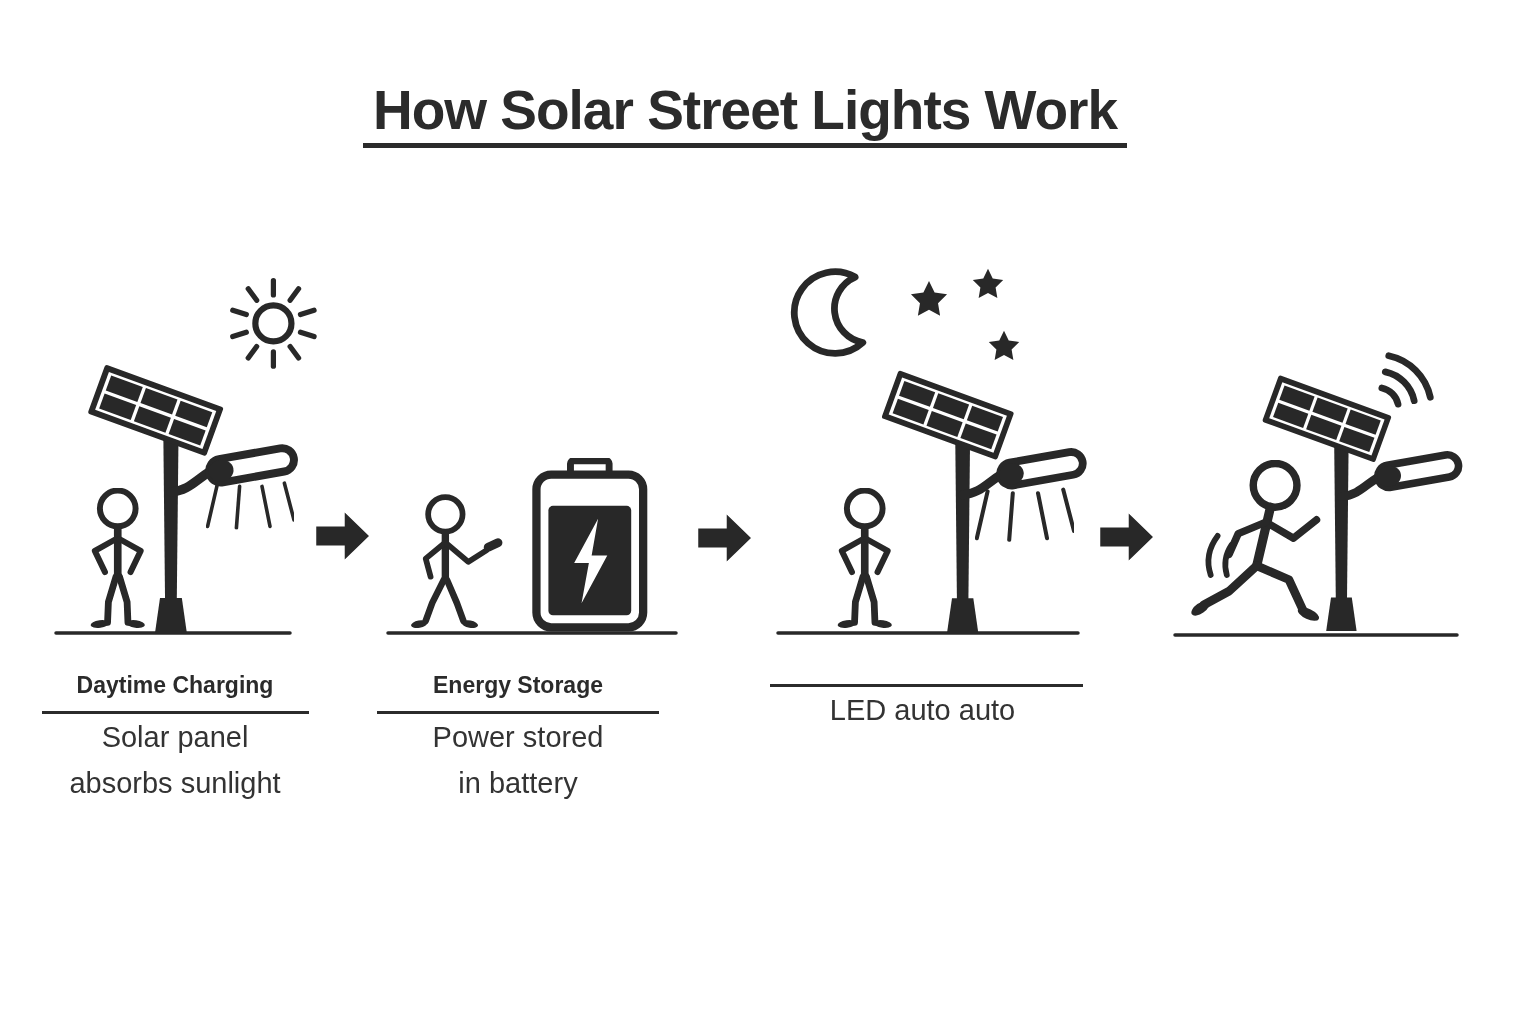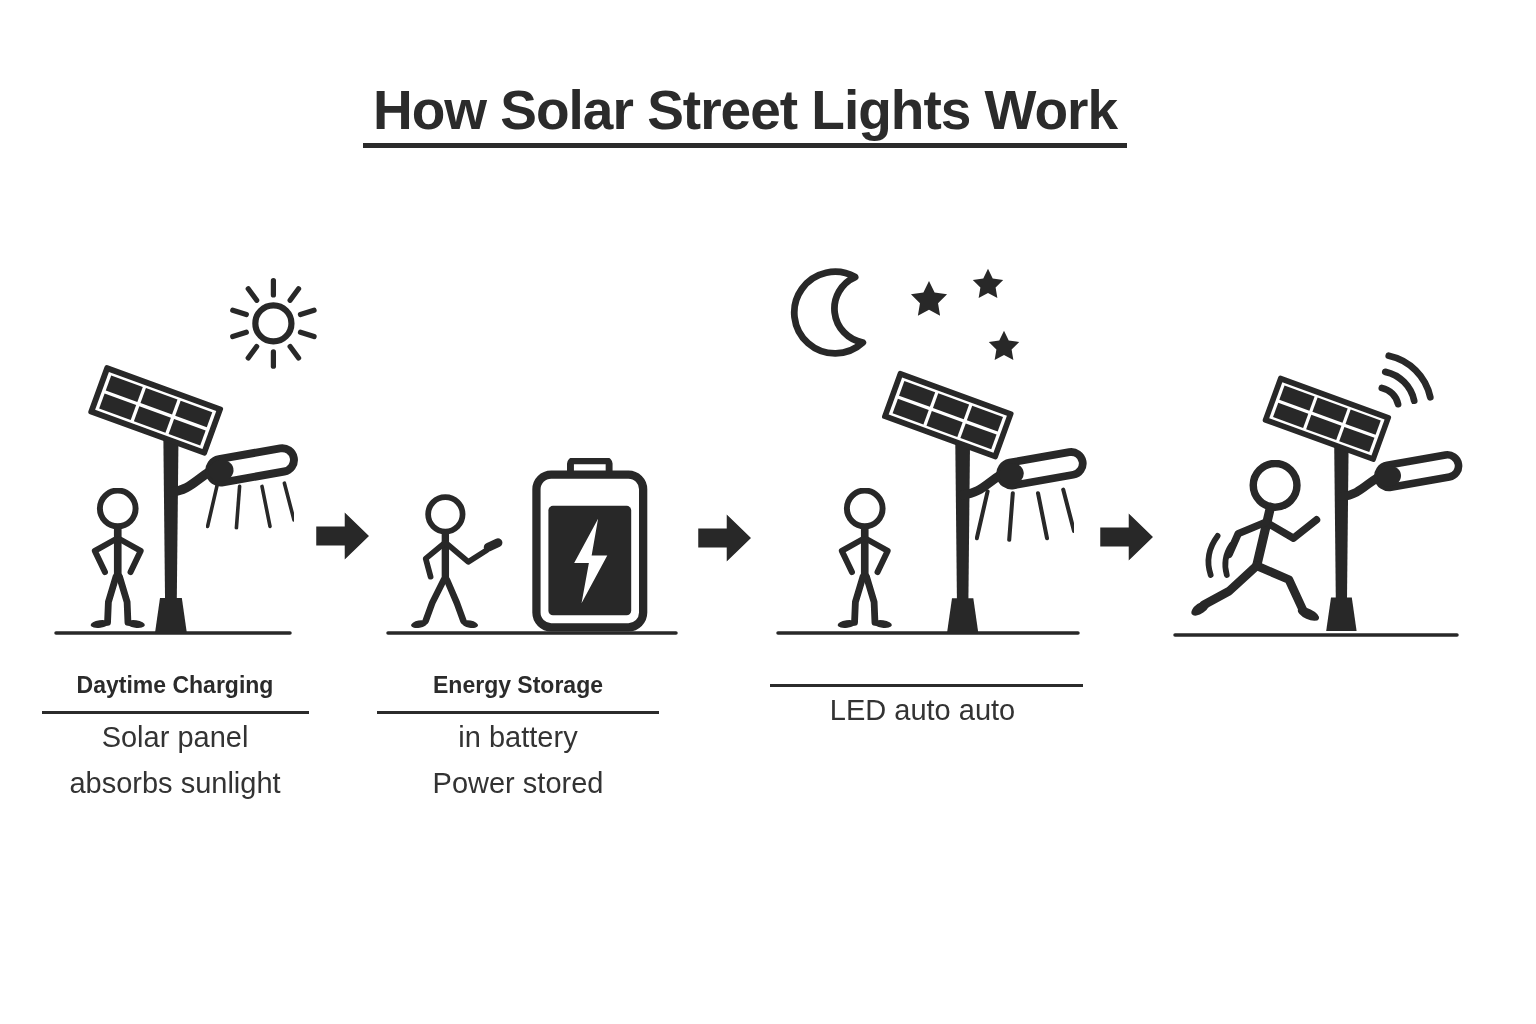--- a/index.html
+++ b/index.html
@@ -197,22 +197,22 @@
     <div class="step-desc">
       <div>Solar panel</div>
       <div>absorbs sunlight</div>
     </div>
   </div>
 
   <div class="step-label" style="left:368px; width:300px;">
     <div class="step-heading">Energy Storage</div>
     <div class="heading-rule" style="width:282px;"></div>
     <div class="step-desc">
+      <div>Power stored</div>
       <div>in battery</div>
-      <div>Power stored</div>
     </div>
   </div>
 
   <div class="step-label" style="left:770px; width:305px;">
     <div class="heading-rule" style="width:313px;"></div>
     <div class="step-desc">
       <div>LED auto auto</div>
     </div>
   </div>
 

